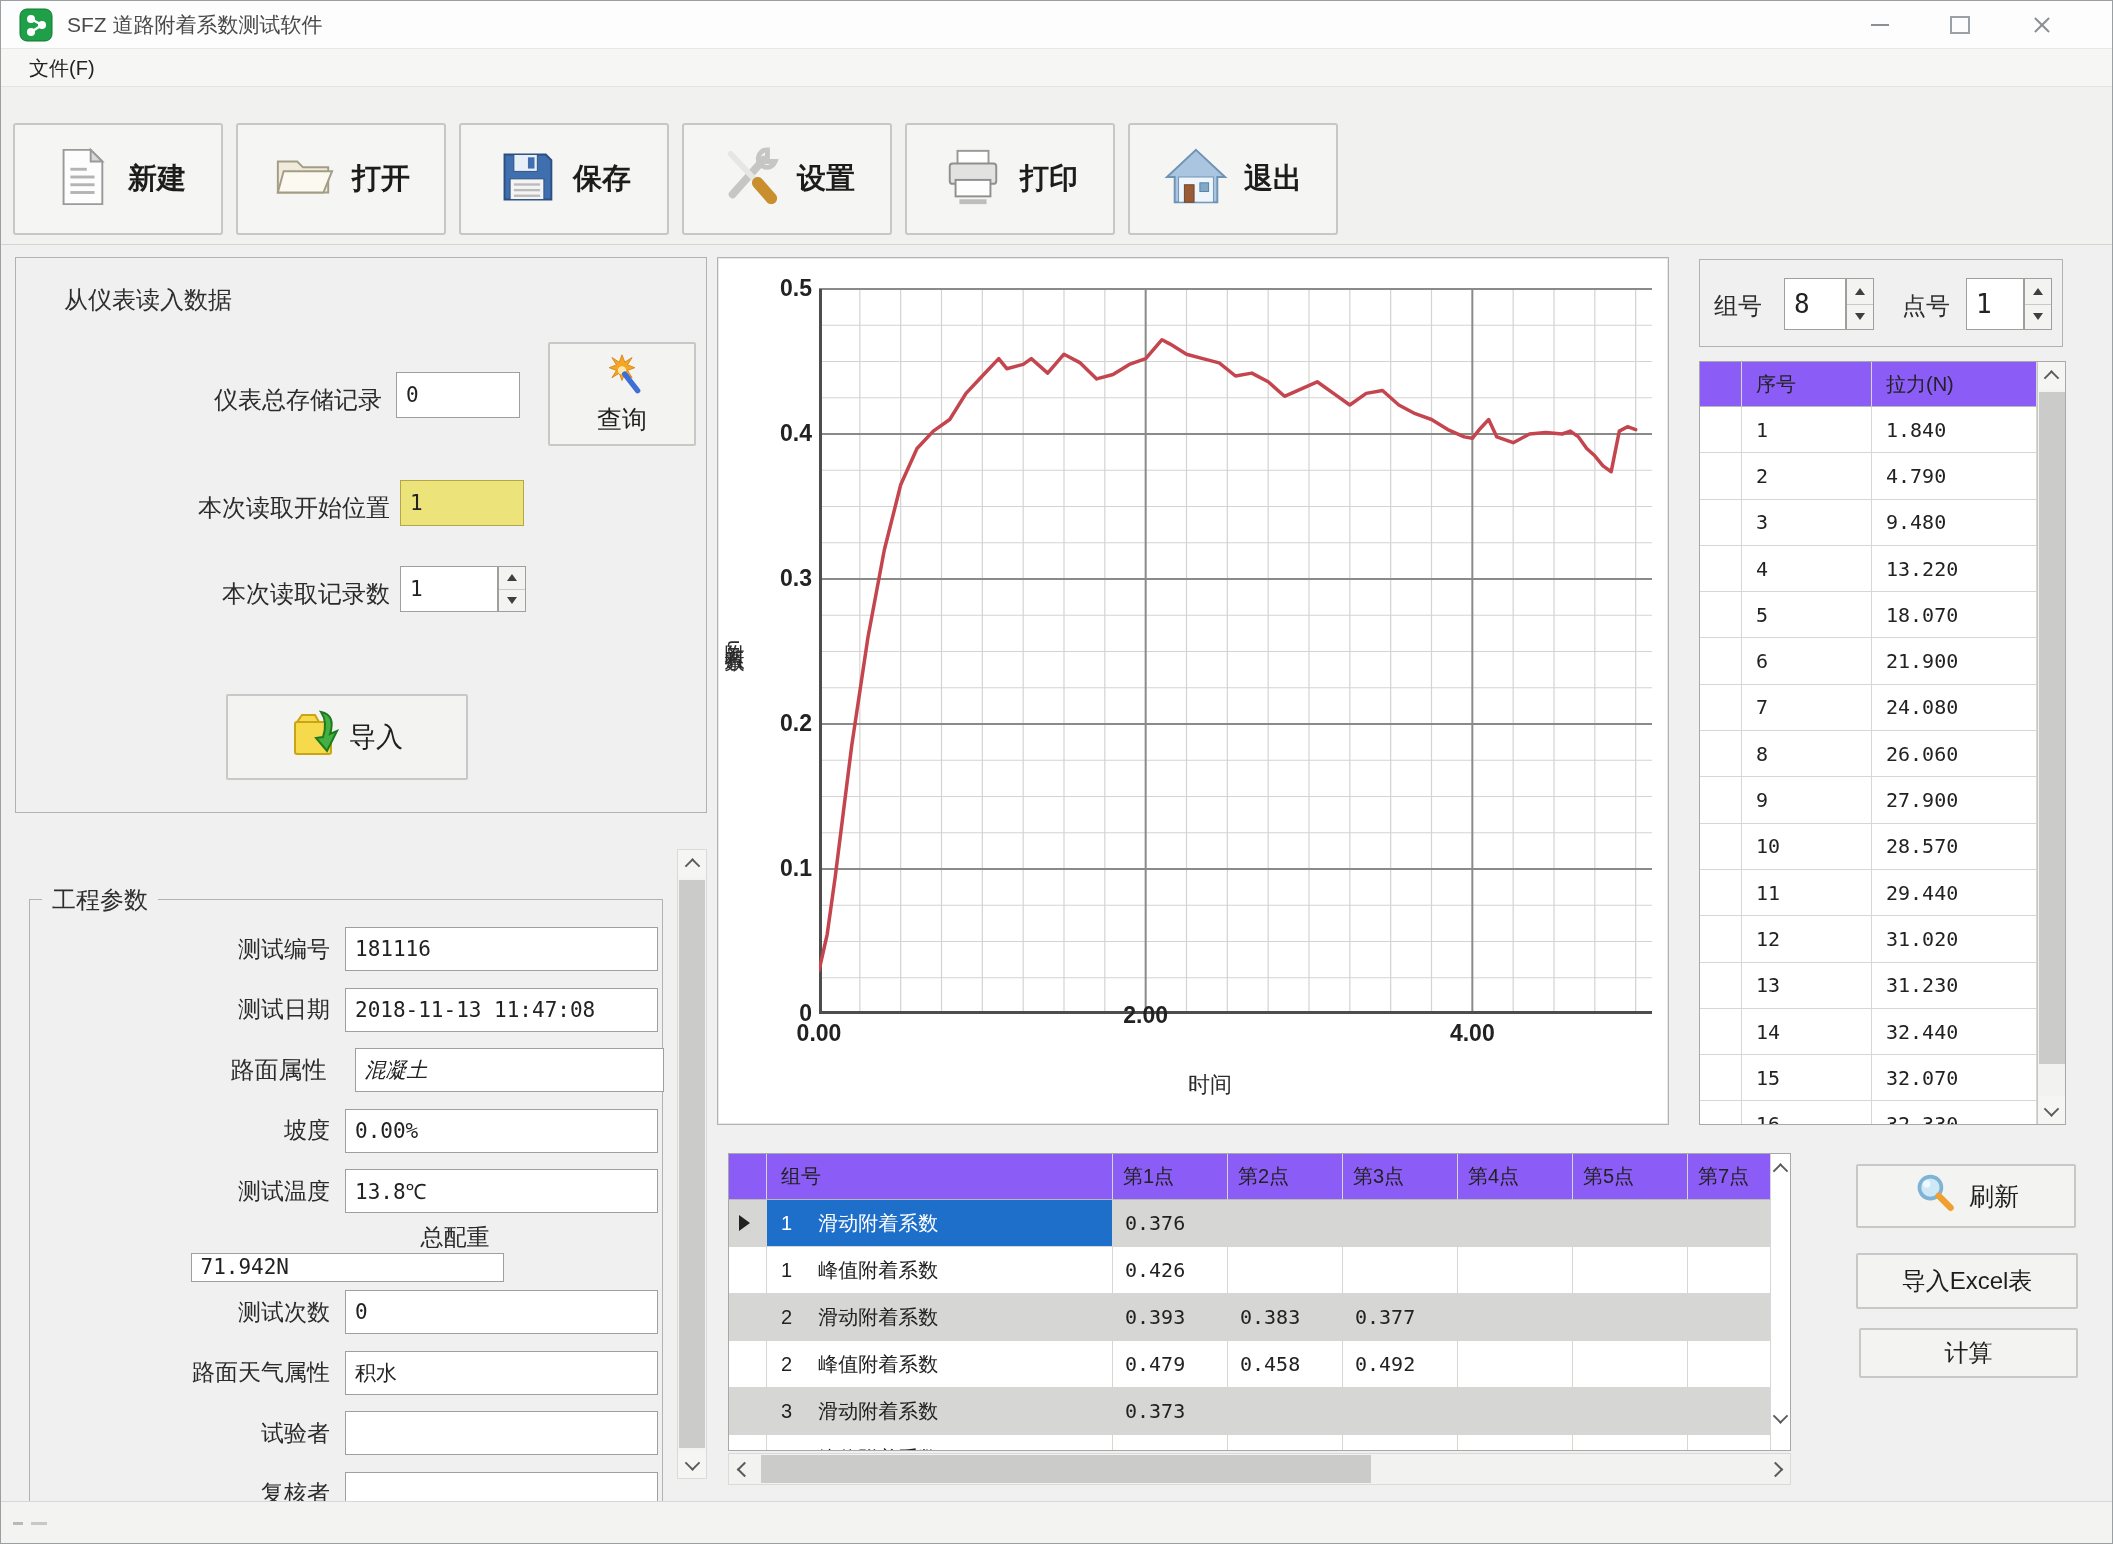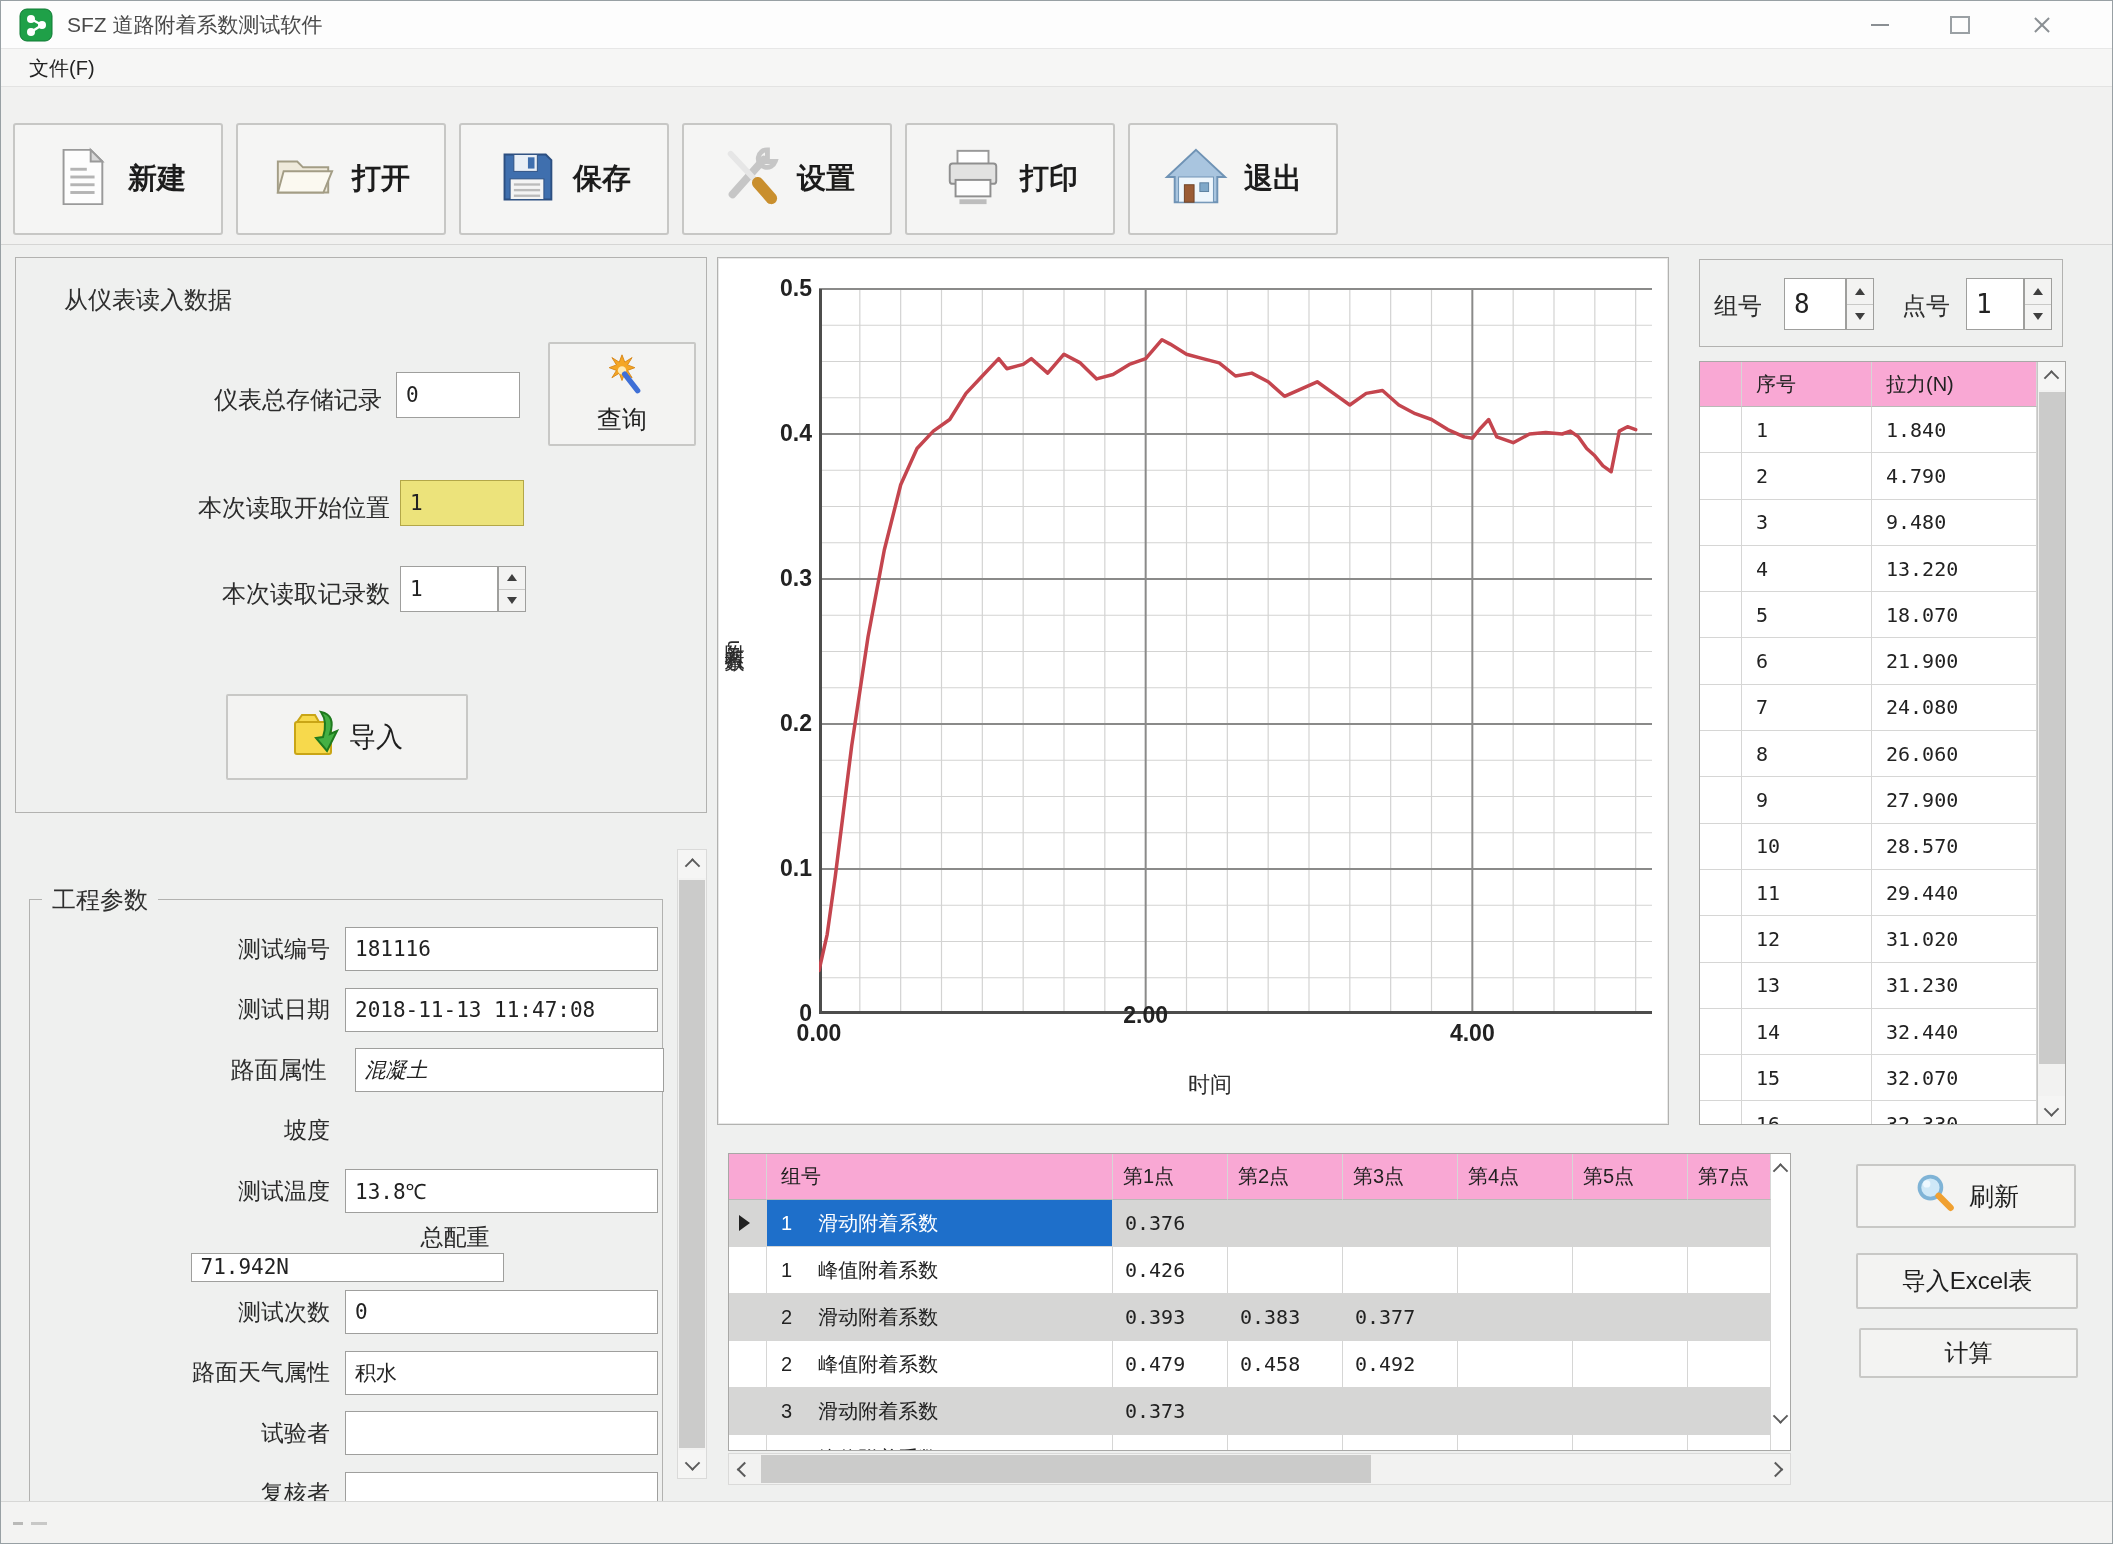--- a/index.html
+++ b/index.html
@@ -52,21 +52,21 @@
   .chart-panel{left:716px;top:256px;width:952px;height:868px;background:#ffffff;border:1px solid #b2b2b0;box-shadow:inset 0 0 0 1px #e8e8e7;}
   .tick{position:absolute;font-size:23px;font-weight:700;color:#222;}
   .ytick{width:64px;text-align:right;}
   .xtick{width:90px;text-align:center;}
   .axis-label-x{position:absolute;font-size:22px;color:#2b2b2b;}
   .axis-label-y{position:absolute;font-size:20px;color:#2b2b2b;writing-mode:vertical-rl;letter-spacing:3px;}
   
   .datatable{background:#fff;border:1px solid #a8a8a6;overflow:hidden;}
   .cell{box-sizing:border-box;border-right:1px solid #d6d6d5;border-bottom:1px solid #d6d6d5;
     display:flex;align-items:center;overflow:hidden;white-space:nowrap;}
-  .hdr{font-size:20px;color:#222;background:#f9a8d4;border-bottom:1px solid #b9b9b7;}
+  .hdr{font-size:20px;color:#222;background:#8b5cf6;border-bottom:1px solid #b9b9b7;}
   .num{font-family:"DejaVu Sans Mono","Liberation Mono",monospace;font-size:20px;}
   .cname{font-size:20px;}
   .row-sel-name{background:#1e6fca;color:#fff;}
   .row-shaded{background:#d6d6d5;}
   .statusbar{left:0;top:1500px;width:2113px;height:44px;background:#f3f3f2;border-top:1px solid #d7d7d6;}
 </style>
 </head>
 <body>
 
 <div id="screen">
@@ -212,20 +212,21 @@
         <div style="display: flex; align-items: center; height: 60.5px;">
           <div class="inlabel" style="width: 300px; padding-right: 15px; font-size: 23px;">测试日期</div>
           <div class="field" style="width: 302px; height: 42px;">2018-11-13 11:47:08</div>
         </div>
         <div style="display: flex; align-items: center; height: 60.5px;">
           <div class="inlabel" style="width: 300px; padding-right: 28px; font-size: 24px;">路面属性</div>
           <div class="field" style="width: 302px; height: 42px; font-style: italic;">混凝土</div>
         </div>
         <div style="display: flex; align-items: center; height: 60.5px;">
           <div class="inlabel" style="width: 300px; padding-right: 15px; font-size: 23px;">坡度</div>
+          <div class="field" style="width: 302px; height: 42px;">0.00%</div>
         </div>
         <div style="display: flex; align-items: center; height: 60.5px;">
           <div class="inlabel" style="width: 300px; padding-right: 15px; font-size: 23px;">测试温度</div>
           <div class="field" style="width: 302px; height: 42px;">13.8℃</div>
         </div>
         <div style="display: flex; align-items: center; height: 60.5px; flex-direction: column;">
           <div class="inlabel" style="width: 300px; padding-right: 15px; font-size: 23px;">总配重</div>
           <div class="field" style="width: 302px; height: 42px;">71.942N</div>
         </div>
         <div style="display: flex; align-items: center; height: 60.5px;">

